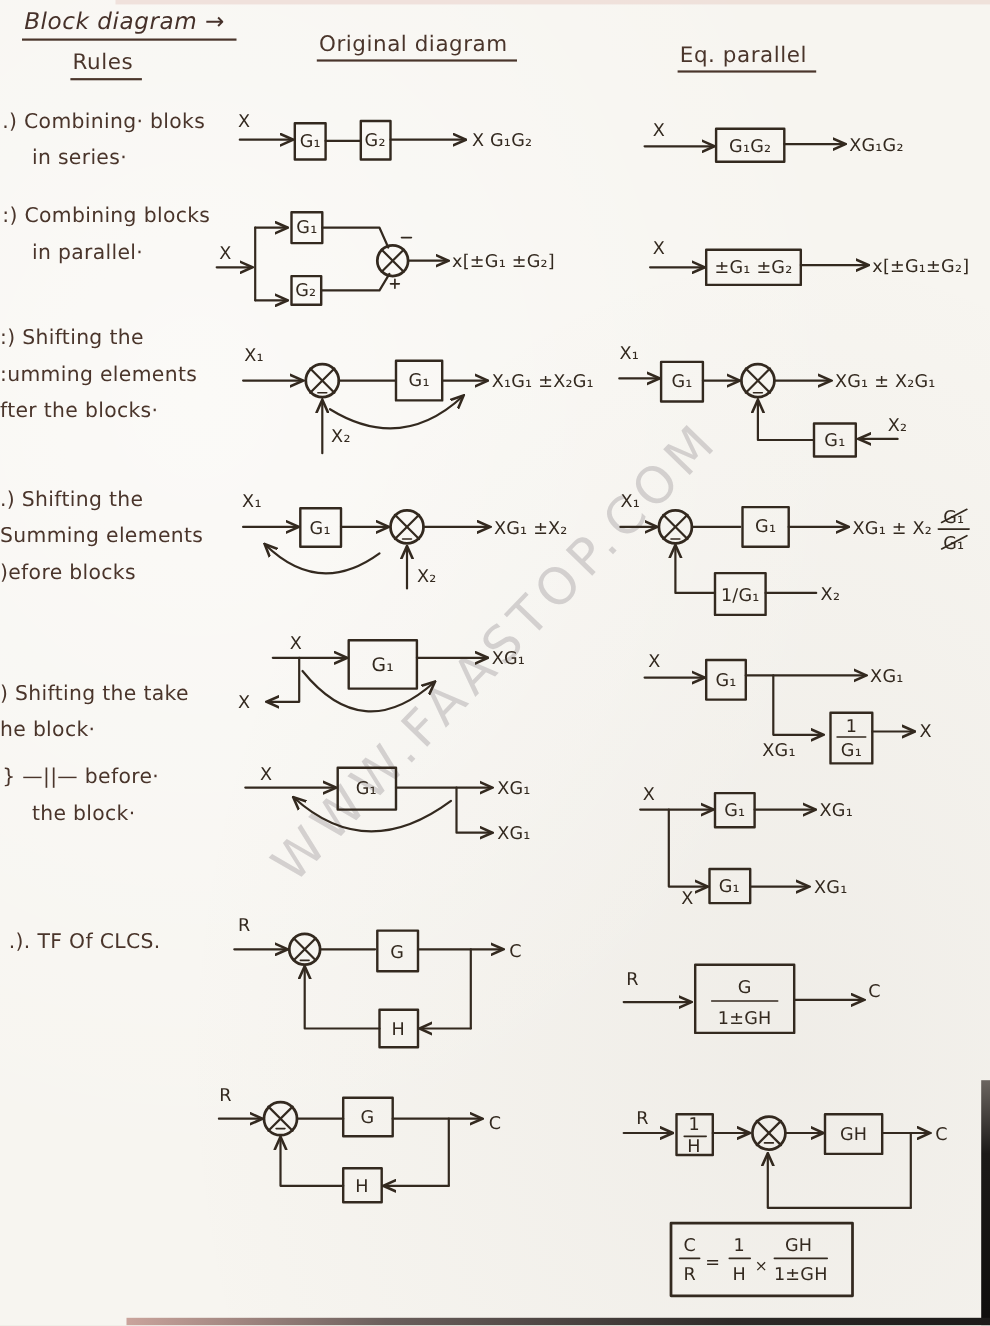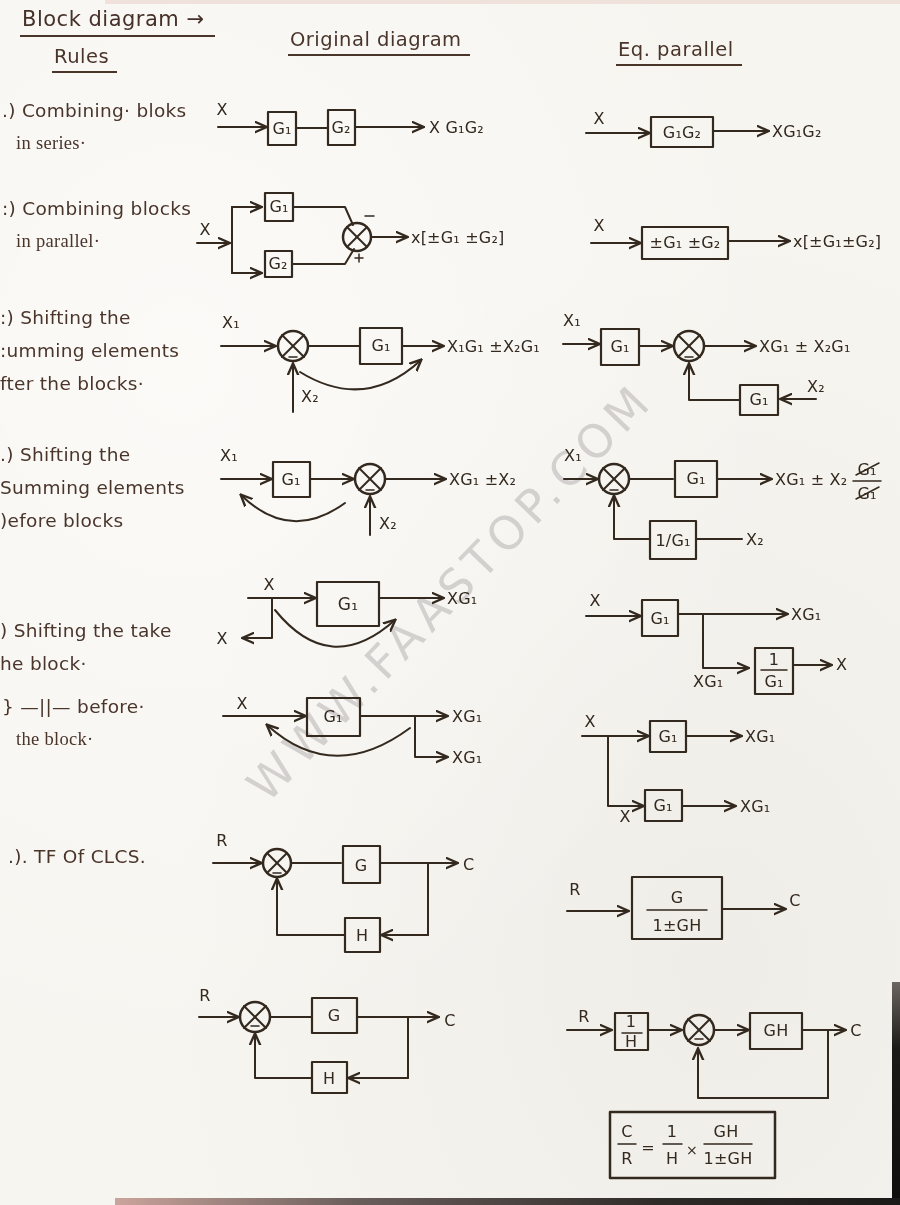--- a/index.html
+++ b/index.html
@@ -4,23 +4,23 @@
 <style>
   html,body{margin:0;padding:0;background:#e9e7e2;}
   #page{position:relative;width:900px;height:1205px;overflow:hidden;
         background:#f7f5f0;
         background-image:radial-gradient(ellipse at 20% 30%, rgba(255,255,255,.5), rgba(0,0,0,0) 60%),
                          radial-gradient(ellipse at 80% 80%, rgba(120,110,100,.06), rgba(0,0,0,0) 55%);
         font-family:"DejaVu Sans",sans-serif;color:#4a352b;}
   .hdr{position:absolute;font-size:19.5px;letter-spacing:.5px;color:#4a352b;
        border-bottom:2.2px solid #4a352b;padding:0 8px 3px 2px;white-space:nowrap;}
   #title{position:absolute;left:20px;top:7px;font-size:21px;letter-spacing:.5px;
-         border-bottom:2.5px solid #4a352b;padding:0 10px 4px 2px;white-space:nowrap;color:#46312a;}
+         border-bottom:2.5px solid #4a352b;padding:0 10px 4px 2px;white-space:nowrap;color:#46312a;font-style:italic;}
   .rule{position:absolute;font-size:18.5px;line-height:33px;letter-spacing:.3px;color:#4a352b;white-space:nowrap;}
-  .ind{margin-left:14px;font-family:Liberation Serif, serif;}
+  .ind{margin-left:27px;}
   svg.dg{position:absolute;overflow:visible;}
   .dg line,.dg path,.dg rect,.dg circle,.dg polyline{fill:none;stroke:#33291f;stroke-width:2;stroke-linecap:round;stroke-linejoin:round;}
   .dg rect{stroke-width:2.2;}
   .dg .thin{stroke-width:1.5;}
   .dg .thick{stroke-width:2.5;}
   .dg text{fill:#33291f;stroke:none;font:16px "DejaVu Sans",sans-serif;letter-spacing:.2px;}
   .dg text.lg{font-size:17px;}
   .dg text.sm{font-size:14px;}
   .tc{text-anchor:middle;}
   #watermark{position:absolute;left:450px;top:592px;transform:translate(-50%,-50%) rotate(-46deg);
@@ -40,33 +40,33 @@
     <defs>
       <marker id="arw" viewBox="0 0 10 10" refX="8.5" refY="5" markerWidth="6.5" markerHeight="6.5" orient="auto-start-reverse">
         <path d="M0,1 L9,5 L0,9" fill="none" stroke="#33291f" stroke-width="1.8" stroke-linecap="round"></path>
       </marker>
     </defs>
   </svg>
 
   <div id="watermark">WWW.FAASTOP.COM</div>
 
   <div id="title">Block diagram →</div>
-  <div class="hdr" style="left:52px;top:45px;">Rules</div>
+  <div class="hdr" style="left:64px;top:45px;">Rules</div>
   <div class="hdr" style="left:288px;top:28px;">Original diagram</div>
   <div class="hdr" style="left:616px;top:38px;">Eq. parallel</div>
 
   <div class="rule" style="left:2px;top:94px;">
     <div>.) Combining· bloks</div>
     <div class="ind">in series·</div>
   </div>
-  <div class="rule" style="left:2px;top:192px;">
+  <div class="rule" style="left:2px;top:180px;">
     <div>:) Combining blocks</div>
     <div class="ind">in parallel·</div>
   </div>
-  <div class="rule" style="left:0;top:301px;">
+  <div class="rule" style="left:0;top:291px;">
     <div>:) Shifting the</div>
     <div>:umming elements</div>
     <div>fter the blocks·</div>
   </div>
   <div class="rule" style="left:0;top:438px;">
     <div>.) Shifting the</div>
     <div>Summing elements</div>
     <div>)efore blocks</div>
   </div>
   <div class="rule" style="left:0;top:570px;margin-top:44px;">

